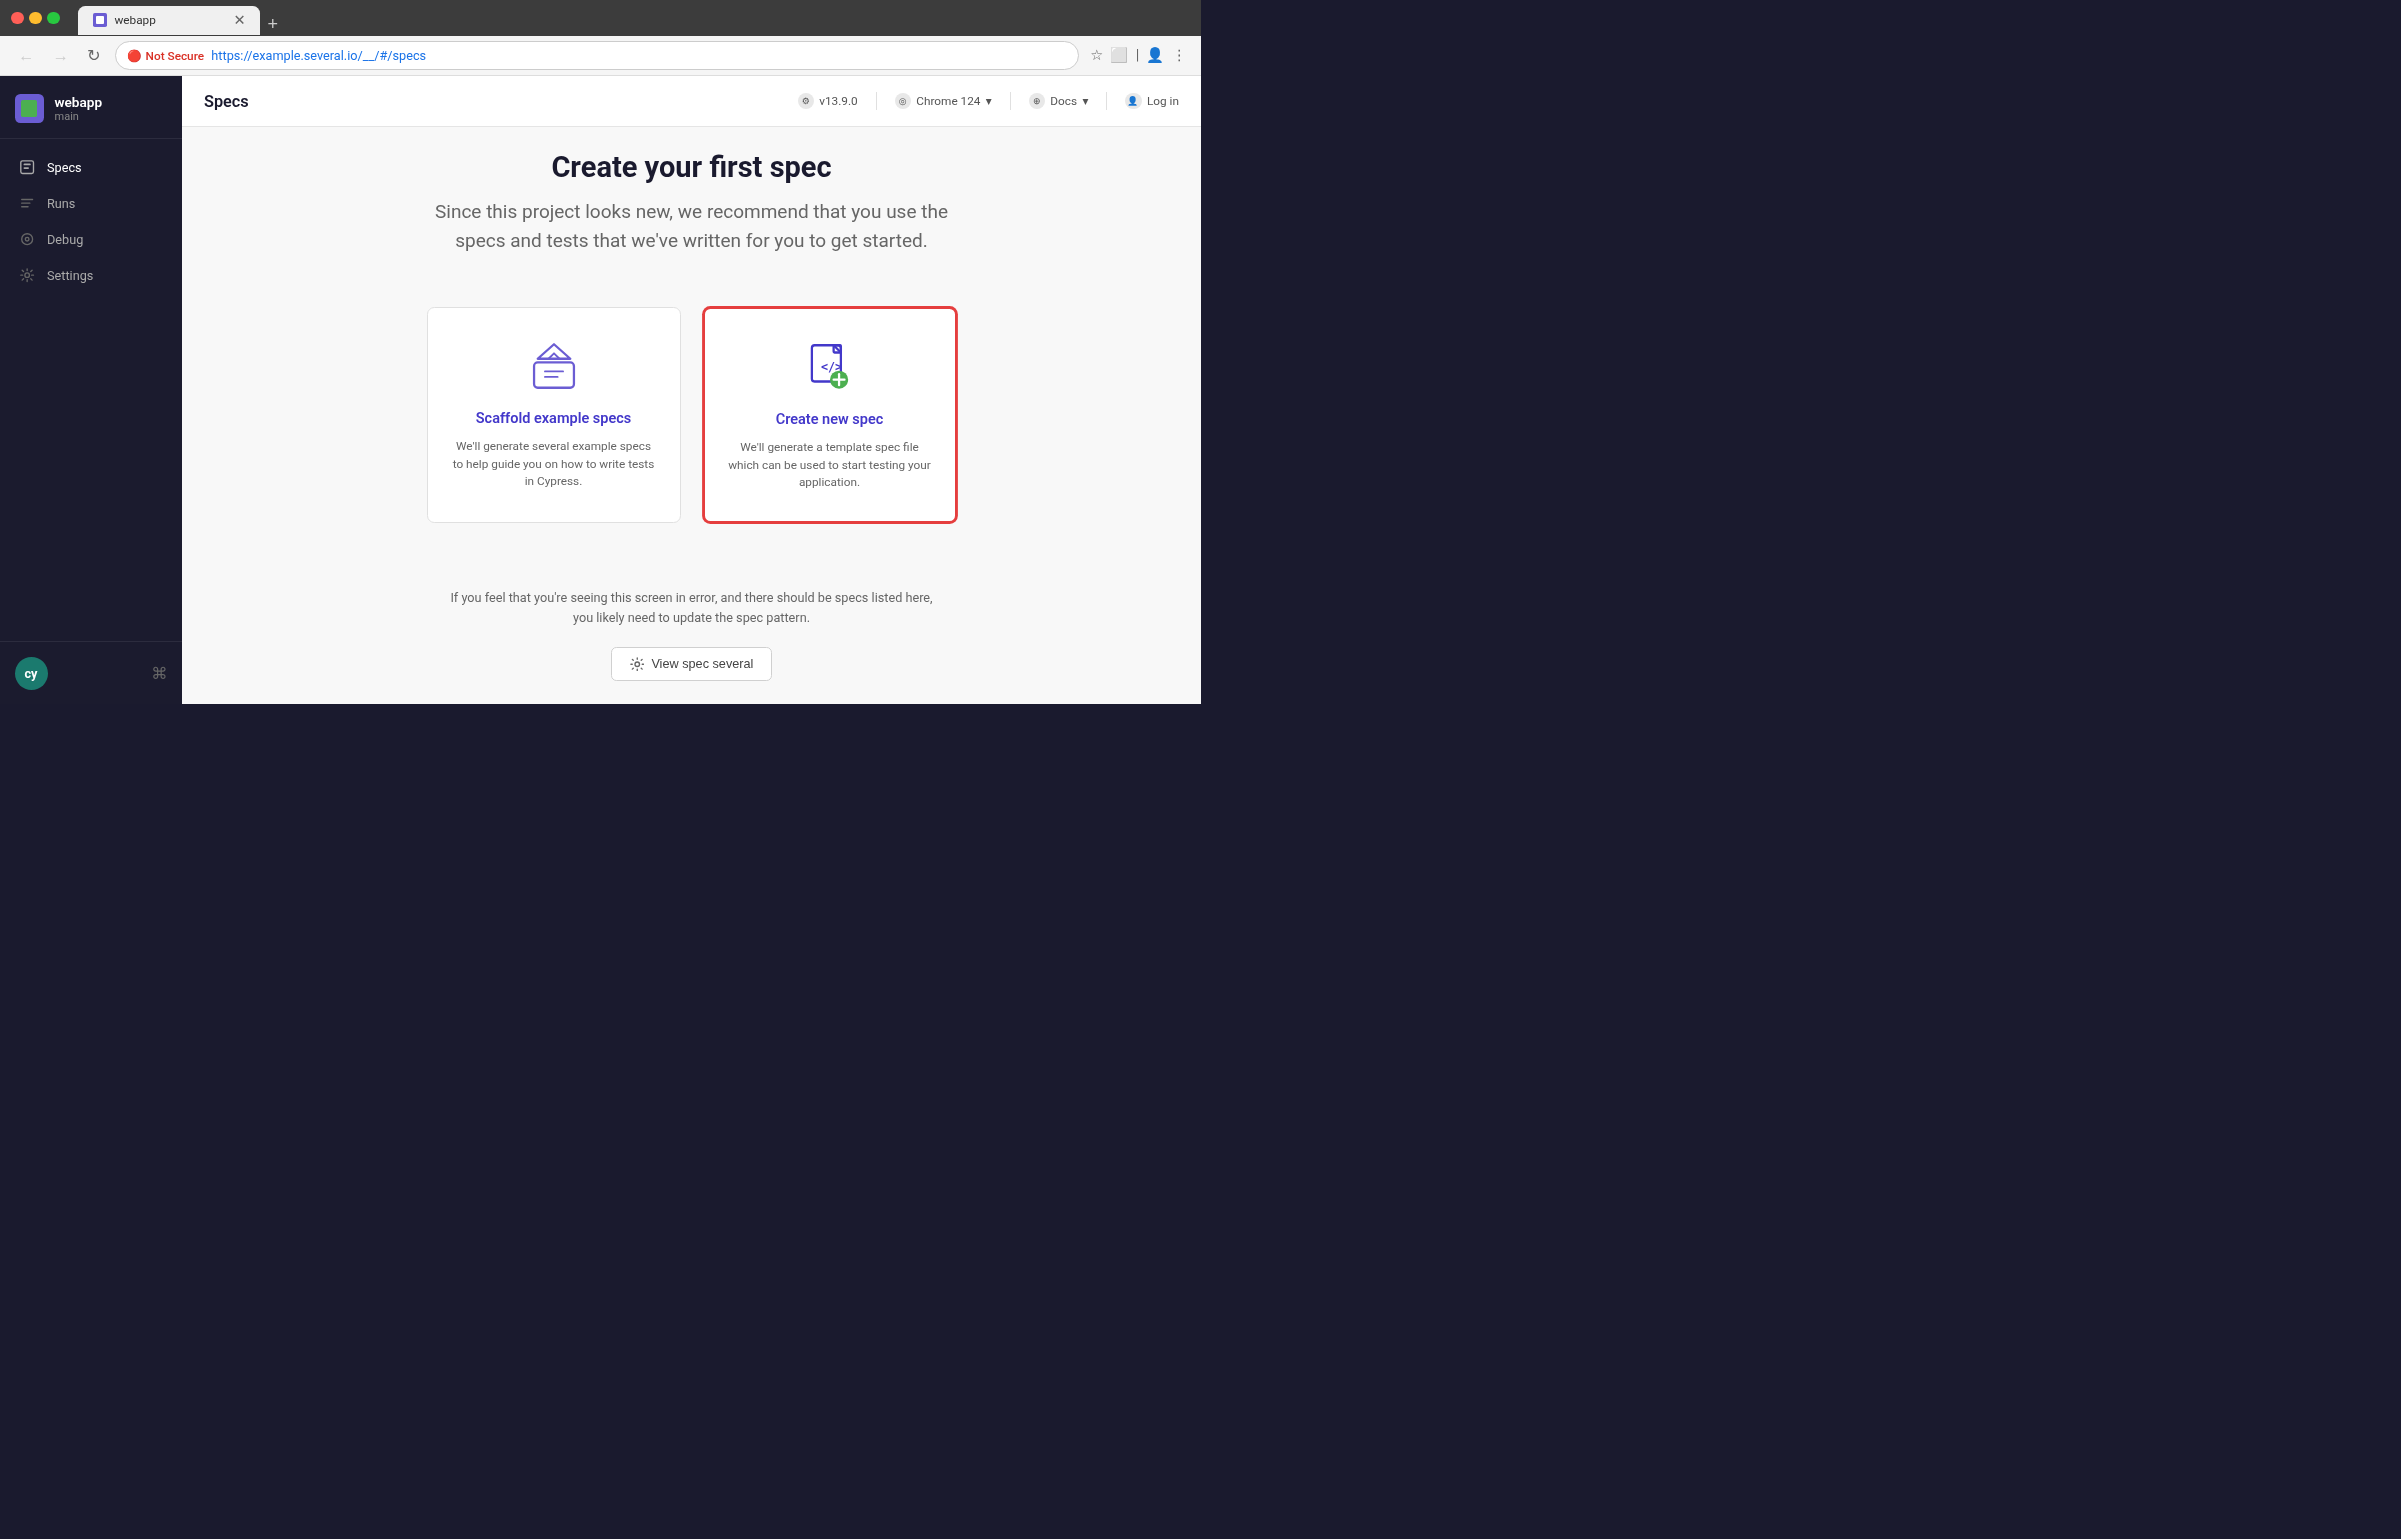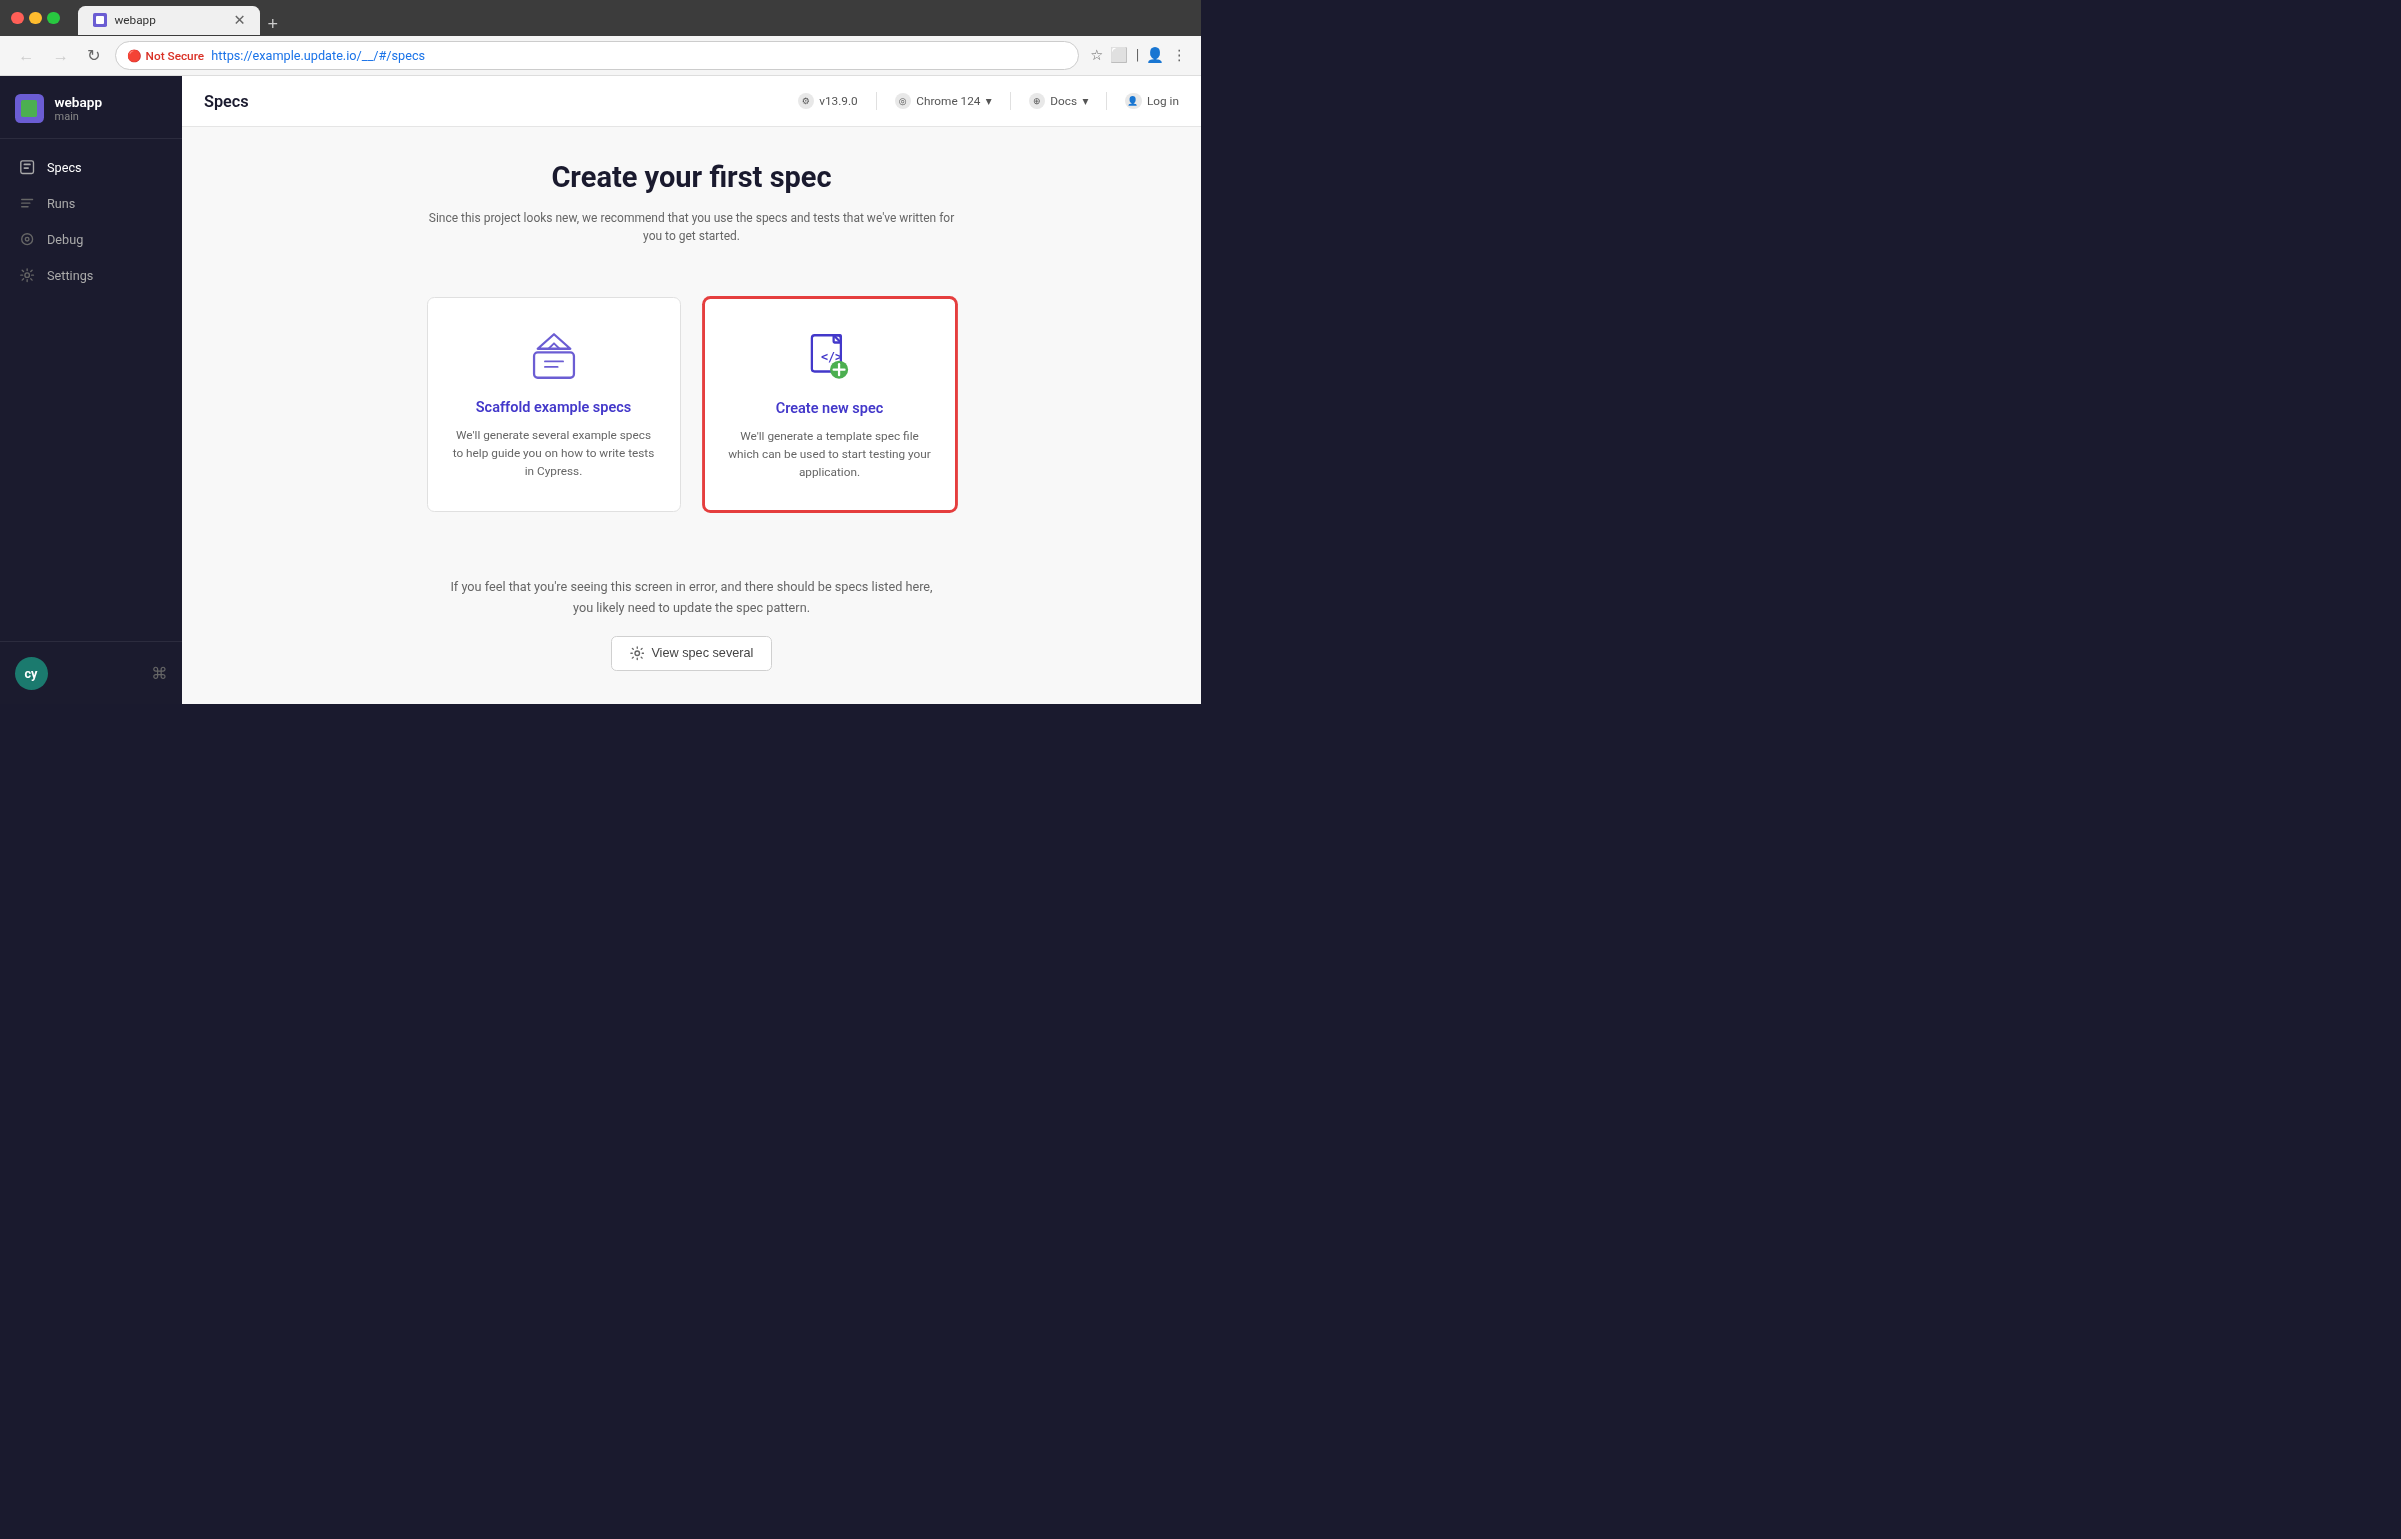--- a/index.html
+++ b/index.html
@@ -56,21 +56,21 @@
     .content-header { background: white; border-bottom: 0.9px solid #e5e5e5; padding: 0 22px; height: 51px; display: flex; align-items: center; justify-content: space-between; }
     .content-title { font-size: 16.3px; font-weight: 600; color: #1a1a2e; }
     .header-actions { display: flex; align-items: center; gap: 18px; }
     .header-action { display: flex; align-items: center; gap: 5.4px; font-size: 11.8px; color: #555; cursor: pointer; }
     .action-icon { width: 16.3px; height: 16.3px; border-radius: 50%; background: #e8e8e8; display: flex; align-items: center; justify-content: center; font-size: 9px; }
     .action-divider { width: 0.9px; height: 18px; background: #e0e0e0; }
 
     
     .page-content { flex: 1; display: flex; flex-direction: column; align-items: center; justify-content: center; padding: 36px 18px; overflow-y: auto; }
     .page-heading { font-size: 29px; font-weight: 700; color: #1a1a2e; margin-bottom: 14.5px; text-align: center; }
-    .page-subheading { font-size: 12px; color: #666; text-align: center; max-width: 526px; line-height: 1.5; margin-bottom: 52px; }
+    .page-subheading { font-size: 19px; color: #666; text-align: center; max-width: 526px; line-height: 1.5; margin-bottom: 52px; }
 
     
     .cards-row { display: flex; gap: 22px; margin-bottom: 36px; }
     .card { background: white; border: 0.9px solid #e0e0e0; border-radius: 7.3px; padding: 29px 22px; width: 254px; display: flex; flex-direction: column; align-items: center; text-align: center; cursor: pointer; transition: box-shadow 0.2s; }
     .card.highlighted { border: 2.7px solid #e53e3e; box-shadow: 0 0 0 0.9px #e53e3e; }
     .card-icon { width: 58px; height: 58px; margin-bottom: 14.5px; display: flex; align-items: center; justify-content: center; }
     .card-title { font-size: 14.5px; font-weight: 600; color: #4338ca; margin-bottom: 11px; }
     .card-desc { font-size: 11.8px; color: #666; line-height: 1.5; }
 
     
@@ -106,21 +106,21 @@
   <div class="address-bar">
     <button class="nav-btn disabled">←</button>
     <button class="nav-btn disabled">→</button>
     <button class="nav-btn">↻</button>
     <div class="url-bar">
       <div class="not-secure">
         <span class="lock-icon">🔴</span>
         <span>Not Secure</span>
       </div>
       <span class="url-highlight">
-        <span>https://</span><span>example.update.io/</span><span>__/#/specs</span>
+        <span>https://</span><span>example.several.io/</span><span>__/#/specs</span>
       </span>
     </div>
     <div class="bar-icons">
       <span class="bar-icon">☆</span>
       <span class="bar-icon">⬜</span>
       <span class="bar-icon">|</span>
       <span class="bar-icon">👤</span>
       <span class="bar-icon">⋮</span>
     </div>
   </div>

